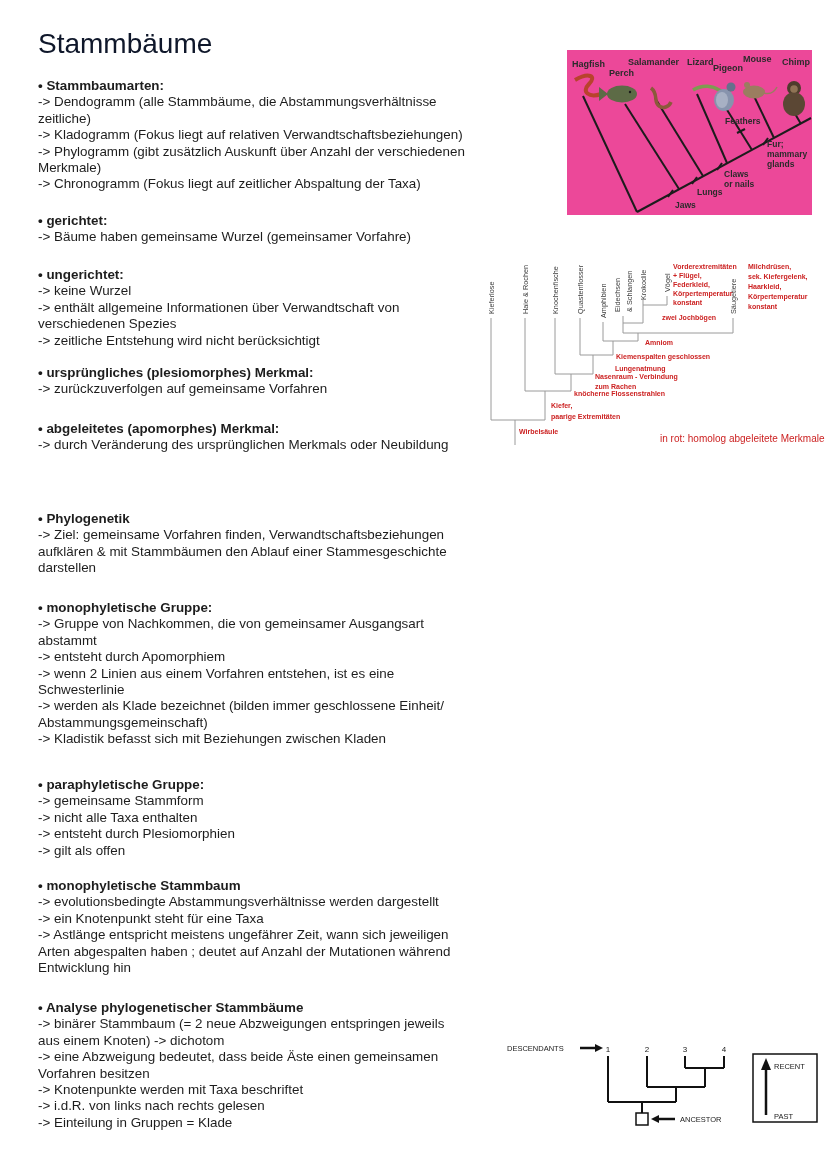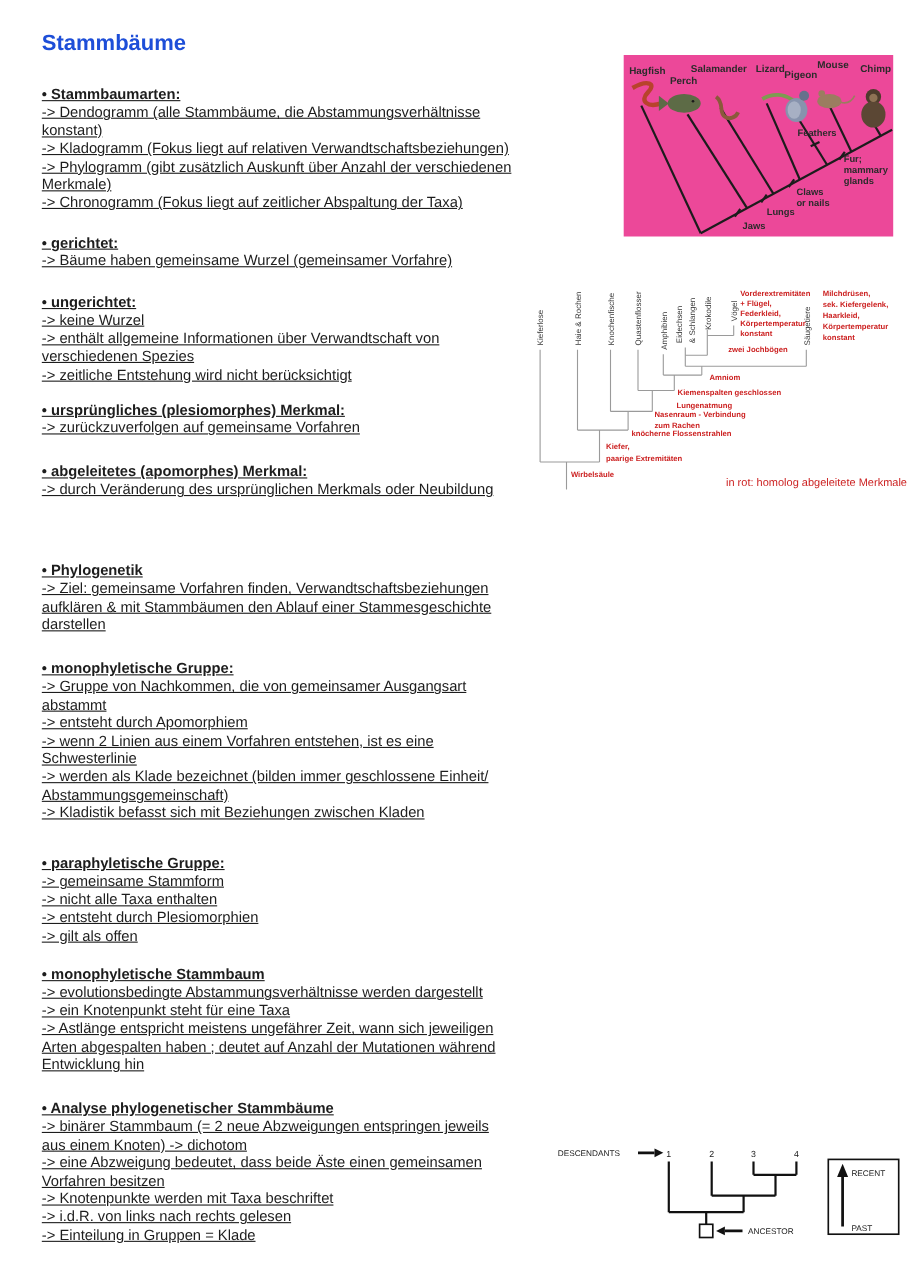--- a/index.html
+++ b/index.html
@@ -1,19 +1,19 @@
 <!DOCTYPE html>
 <html><head>
 <meta charset="utf-8">
 <style>
   html,body{margin:0;padding:0;background:#ffffff;}
   .page{position:relative;width:828px;height:1171px;background:#ffffff;overflow:hidden;
         font-family:"Liberation Sans",sans-serif;color:#1d1d1d;}
-  .title{position:absolute;left:38px;top:28px;font-size:20px;font-weight:bold;color:#1d4ed8;}
-  .sec{position:absolute;left:38px;width:482px;text-decoration:underline;}
+  .title{position:absolute;left:38px;top:28px;font-size:28px;font-weight:normal;color:#0f172a;}
+  .sec{position:absolute;left:38px;width:482px;}
   .sec .h{font-size:13.4px;line-height:16.4px;font-weight:bold;}
   .sec .ln{font-size:13.4px;line-height:16.4px;}
   .fig{position:absolute;}
   .fig-animals{left:567px;top:50px;width:245px;height:165px;background:#ec4899;}
   .fig-clado{left:483px;top:256px;width:345px;height:200px;}
   .fig-desc{left:505px;top:1040px;width:320px;height:92px;}
   svg{display:block;}
   .anim-label{font-family:"Liberation Sans",sans-serif;font-size:9px;font-weight:bold;fill:#2b2b2b;}
   .feat-label{font-family:"Liberation Sans",sans-serif;font-size:8.5px;font-weight:bold;fill:#2b2b2b;}
   .taxon{font-family:"Liberation Sans",sans-serif;font-size:7.3px;fill:#3a3a3a;}
@@ -25,21 +25,21 @@
 </head>
 <body>
 
 <div class="page">
 
   <div class="title">Stammbäume</div>
 
   <section class="sec" style="top:78px">
     <div class="h">• Stammbaumarten:</div>
     <div class="ln">-&gt; Dendogramm (alle Stammbäume, die Abstammungsverhältnisse</div>
-    <div class="ln">konstant)</div>
+    <div class="ln">zeitliche)</div>
     <div class="ln">-&gt; Kladogramm (Fokus liegt auf relativen Verwandtschaftsbeziehungen)</div>
     <div class="ln">-&gt; Phylogramm (gibt zusätzlich Auskunft über Anzahl der verschiedenen</div>
     <div class="ln">Merkmale)</div>
     <div class="ln">-&gt; Chronogramm (Fokus liegt auf zeitlicher Abspaltung der Taxa)</div>
   </section>
 
   <section class="sec" style="top:267px">
     <div class="h">• ungerichtet:</div>
     <div class="ln">-&gt; keine Wurzel</div>
     <div class="ln">-&gt; enthält allgemeine Informationen über Verwandtschaft von</div>

